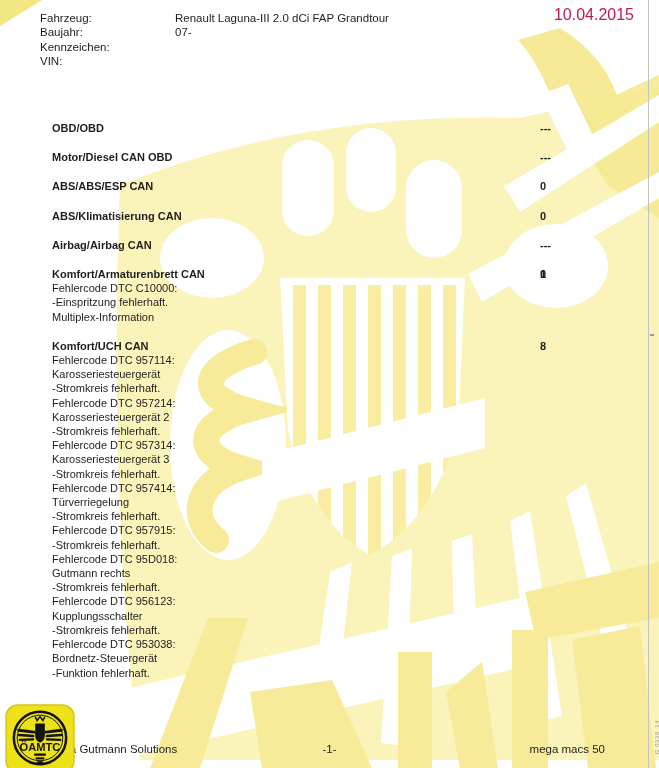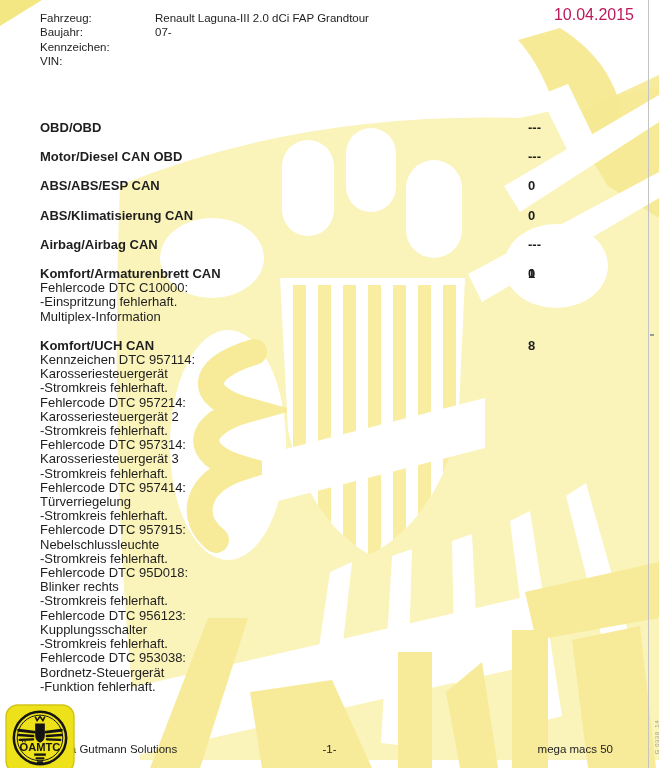--- a/index.html
+++ b/index.html
@@ -18,32 +18,32 @@
   .side-code{
     position:absolute;right:-1px;bottom:14px;z-index:3;
     writing-mode:vertical-rl;transform:rotate(180deg);
     font-size:6px;color:#9a9a98;letter-spacing:.5px;
   }
   
   .content{position:absolute;inset:0;z-index:1;}
   .date{position:absolute;top:6px;right:25px;font-size:16px;color:#be185d;}
   .veh{position:absolute;top:11px;left:40px;font-size:11.5px;line-height:14.3px;}
   .veh-row{white-space:nowrap;}
-  .veh-label{display:inline-block;width:115px;}
-  .systems{position:absolute;top:121px;left:40px;right:40px;font-size:13px;}
+  .veh-label{display:inline-block;width:135px;}
+  .systems{position:absolute;top:121px;left:52px;right:40px;font-size:11px;}
   .system{margin-bottom:15px;position:relative;}
   .sys-row{line-height:14.2px;position:relative;}
   .sys-name{font-weight:bold;}
   .sys-value{position:absolute;left:488px;top:0;font-weight:bold;}
   .detail{line-height:14.2px;font-weight:normal;}
   
   .footer{position:absolute;top:743px;left:0;right:0;font-size:11.5px;z-index:1;}
   .footer-company{position:absolute;left:50px;top:0;}
   .footer-page{position:absolute;left:0;right:0;top:0;text-align:center;}
-  .footer-device{position:absolute;right:46px;top:0;}
+  .footer-device{position:absolute;right:54px;top:0;}
   
   .oamtc-logo{position:absolute;left:4px;top:704px;width:72px;height:64px;z-index:2;}
 </style>
 </head>
 <body>
 
 <div class="page">
 
   <svg class="watermark" width="659" height="768" viewBox="0 0 659 768" aria-hidden="true">
 
@@ -147,37 +147,36 @@
 
       <div class="system">
         <div class="sys-row"><span class="sys-name">Komfort/Armaturenbrett CAN</span><span class="sys-value">1</span></div>
         <div class="detail">Fehlercode DTC C10000:</div>
         <div class="detail">-Einspritzung fehlerhaft.</div>
         <div class="detail">Multiplex-Information</div>
       </div>
 
       <div class="system">
         <div class="sys-row"><span class="sys-name">Komfort/UCH CAN</span><span class="sys-value">8</span></div>
-        <div class="detail">Kennzeichen DTC 957114:</div>
+        <div class="detail">Fehlercode DTC 957114:</div>
         <div class="detail">Karosseriesteuergerät</div>
         <div class="detail">-Stromkreis fehlerhaft.</div>
         <div class="detail">Fehlercode DTC 957214:</div>
         <div class="detail">Karosseriesteuergerät 2</div>
         <div class="detail">-Stromkreis fehlerhaft.</div>
         <div class="detail">Fehlercode DTC 957314:</div>
         <div class="detail">Karosseriesteuergerät 3</div>
         <div class="detail">-Stromkreis fehlerhaft.</div>
         <div class="detail">Fehlercode DTC 957414:</div>
         <div class="detail">Türverriegelung</div>
         <div class="detail">-Stromkreis fehlerhaft.</div>
         <div class="detail">Fehlercode DTC 957915:</div>
-        <div class="detail">Nebelschlussleuchte</div>
         <div class="detail">-Stromkreis fehlerhaft.</div>
         <div class="detail">Fehlercode DTC 95D018:</div>
-        <div class="detail">Blinker rechts</div>
+        <div class="detail">Gutmann rechts</div>
         <div class="detail">-Stromkreis fehlerhaft.</div>
         <div class="detail">Fehlercode DTC 956123:</div>
         <div class="detail">Kupplungsschalter</div>
         <div class="detail">-Stromkreis fehlerhaft.</div>
         <div class="detail">Fehlercode DTC 953038:</div>
         <div class="detail">Bordnetz-Steuergerät</div>
         <div class="detail">-Funktion fehlerhaft.</div>
       </div>
 
     </div>

